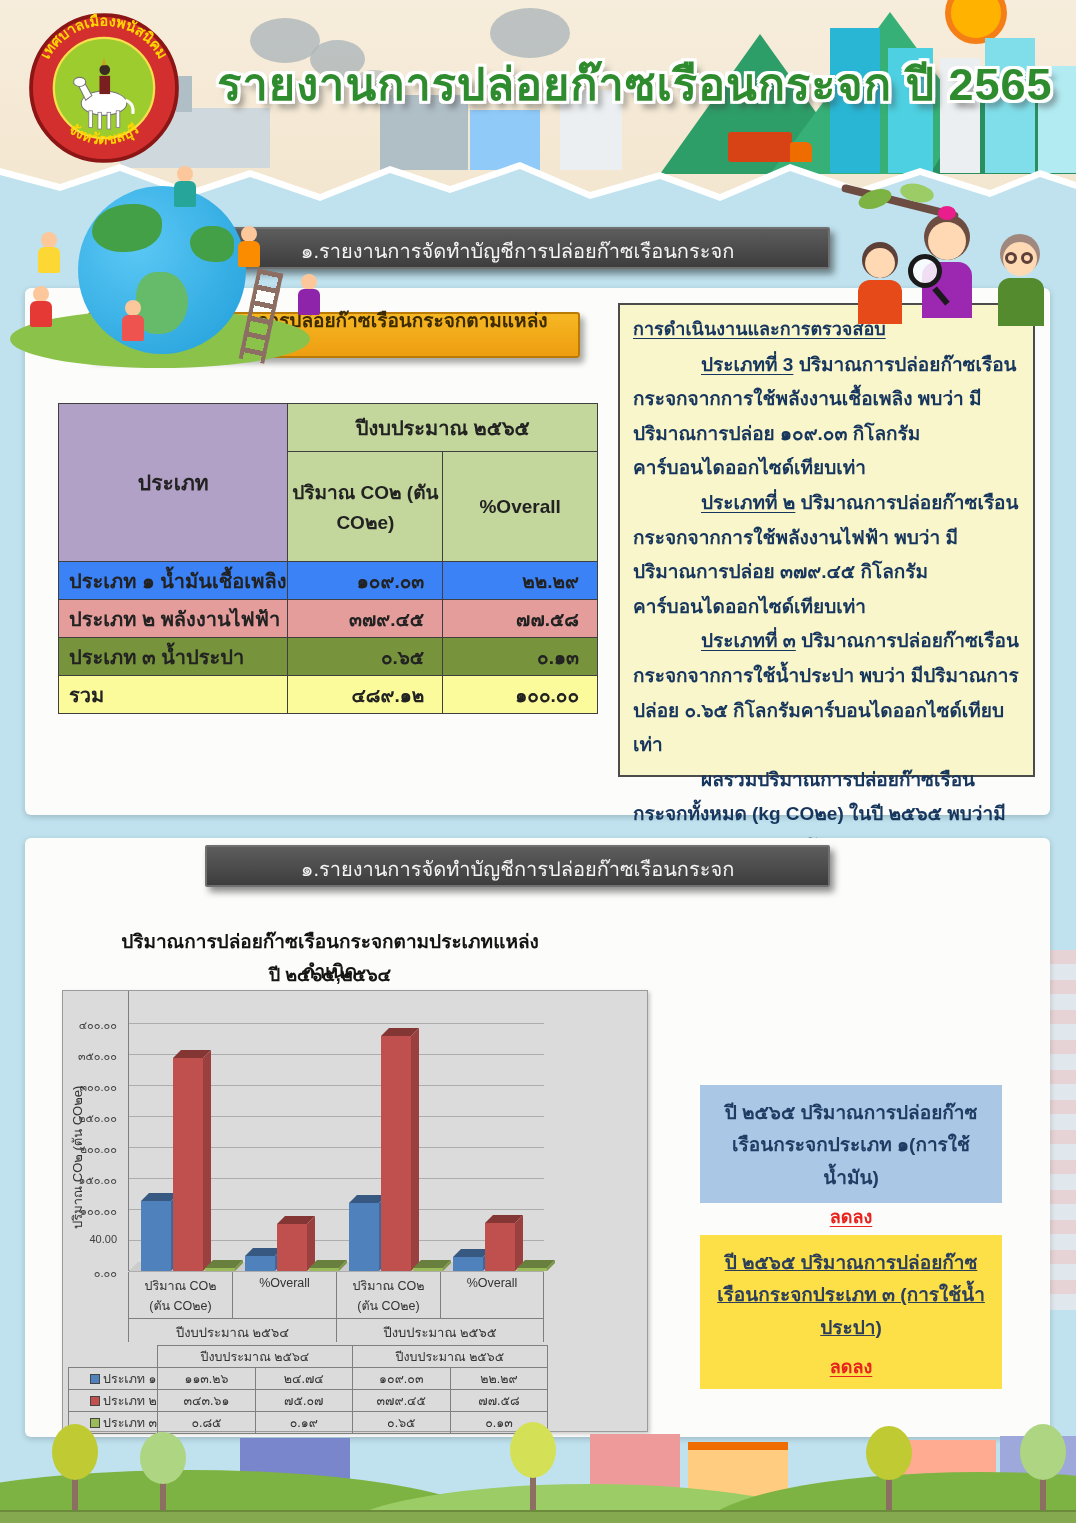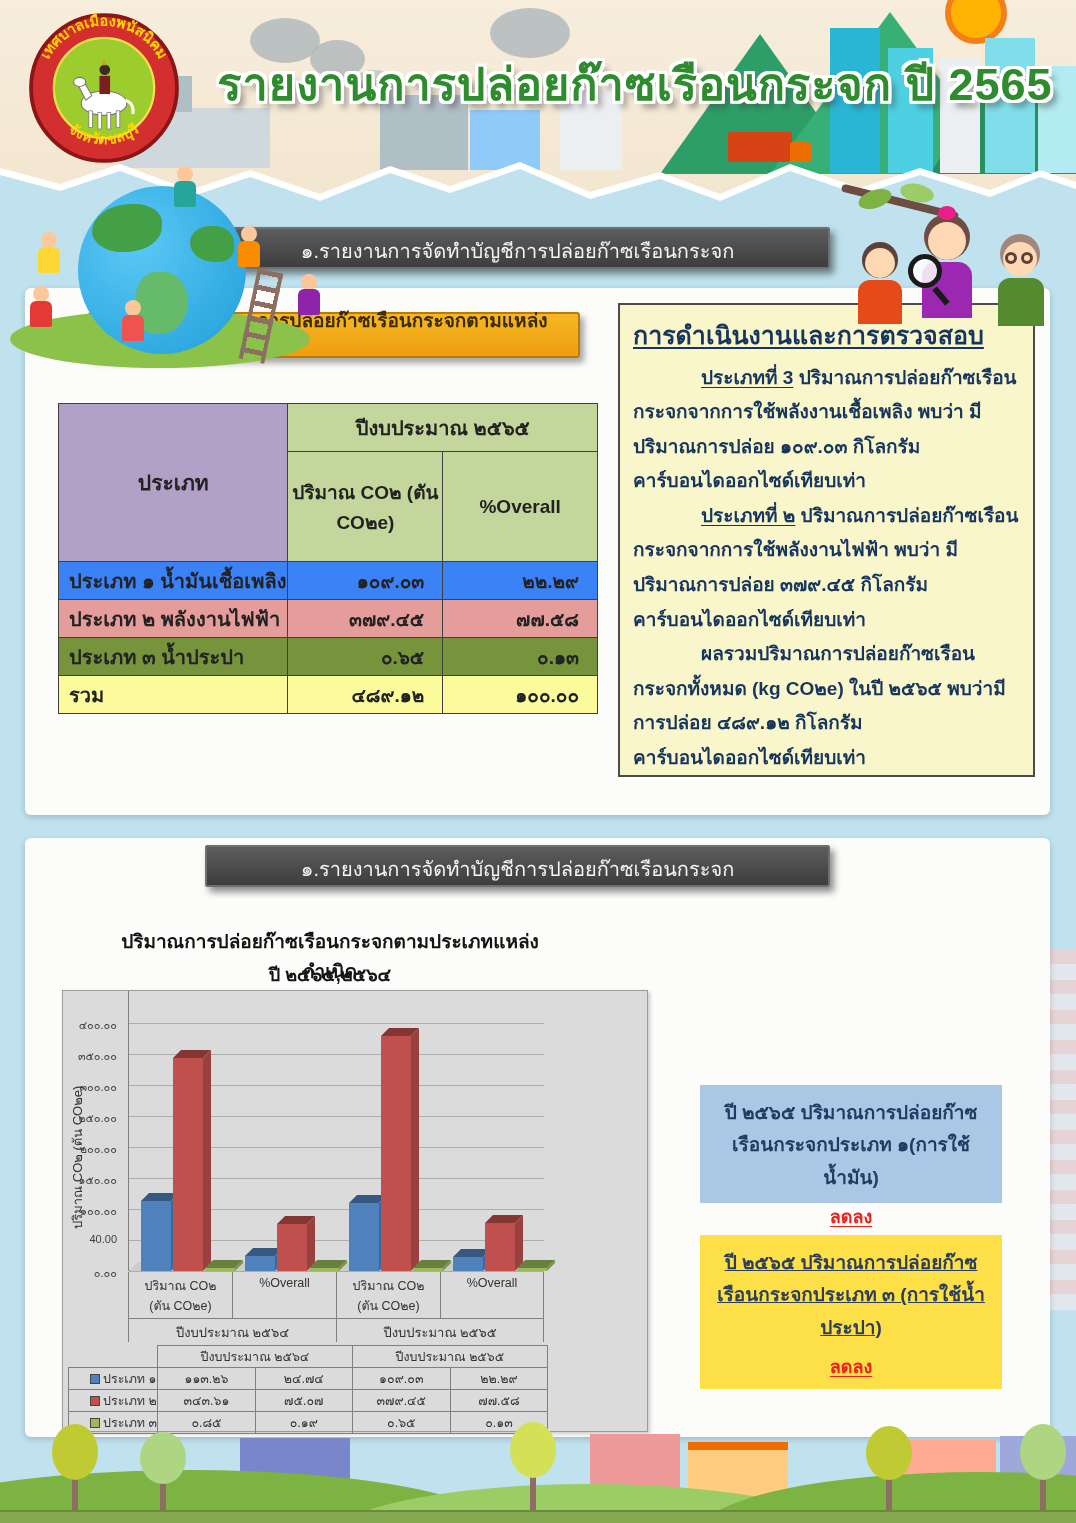--- a/index.html
+++ b/index.html
@@ -50,21 +50,21 @@
   .etable .val { text-align:right; padding-right:18px; font-size:19px; }
   .row-blue   td { background:#3b82f6; }
   .row-pink   td { background:#e59d9b; }
   .row-olive  td { background:#77933c; }
   .row-yellow td { background:#fbfb9b; }
 
   
   .notes { position:absolute; left:593px; top:15px; width:417px; height:474px;
       background:#faf6cb; border:2px solid #4c4c4c; padding:8px 13px 6px 13px;
       font-size:19px; font-weight:bold; color:#17365d; line-height:1.82; }
-  .notes h3 { font-size:25px; text-decoration:underline; text-underline-offset:3px; margin-bottom:2px; }
+  .notes h3 { font-size:18px; text-decoration:underline; text-underline-offset:3px; margin-bottom:2px; }
   .notes p { text-indent:68px; }
   .notes .lead { text-decoration:underline; text-underline-offset:3px; }
 
   
   .chart-title { position:absolute; left:70px; top:88px; width:470px; text-align:center;
                  font-size:19px; font-weight:bold; color:#141414; }
   .chart-subtitle { position:absolute; left:70px; top:122px; width:470px; text-align:center;
                  font-size:18px; font-weight:bold; color:#141414; }
   .compare-box { position:absolute; left:630px; top:87px; width:382px; padding:12px 10px;
       background:#f8c7ea; text-align:center; font-size:20px; font-weight:bold;
@@ -220,20 +220,21 @@
       <td class="val">๔๘๙.๑๒</td>
       <td class="val">๑๐๐.๐๐</td>
     </tr>
   </tbody>
     </table>
 
   <div class="notes">
     <h3>การดำเนินงานและการตรวจสอบ</h3>
     <p><span class="lead">ประเภทที่ 3</span><span> ปริมาณการปล่อยก๊าซเรือนกระจกจากการใช้พลังงานเชื้อเพลิง พบว่า มีปริมาณการปล่อย ๑๐๙.๐๓ กิโลกรัมคาร์บอนไดออกไซด์เทียบเท่า</span></p>
     <p><span class="lead">ประเภทที่ ๒</span><span> ปริมาณการปล่อยก๊าซเรือนกระจกจากการใช้พลังงานไฟฟ้า พบว่า มีปริมาณการปล่อย ๓๗๙.๔๕ กิโลกรัมคาร์บอนไดออกไซด์เทียบเท่า</span></p>
+    <p><span class="lead">ประเภทที่ ๓</span><span> ปริมาณการปล่อยก๊าซเรือนกระจกจากการใช้น้ำประปา พบว่า มีปริมาณการปล่อย ๐.๖๕ กิโลกรัมคาร์บอนไดออกไซด์เทียบเท่า</span></p>
     <p><span>ผลรวมปริมาณการปล่อยก๊าซเรือนกระจกทั้งหมด (kg CO๒e)  ในปี ๒๕๖๕ พบว่ามีการปล่อย ๔๘๙.๑๒ กิโลกรัมคาร์บอนไดออกไซด์เทียบเท่า</span></p>
   </div>
 </div>
 
 <div class="abs" style="left:0;top:178px;width:345px;height:195px;z-index:6;">
   <div class="abs" style="position:absolute;left:10px;top:132px;width:300px;height:58px;border-radius:50%;background:#8bc34a;"></div>
   <div class="abs" style="position:absolute;left:78px;top:8px;width:168px;height:168px;border-radius:50%;background:radial-gradient(circle at 35% 35%, #5bc8f5, #1f9ed9);overflow:hidden;">
     <div style="position:absolute;left:14px;top:18px;width:70px;height:48px;background:#43a047;border-radius:60% 40% 55% 45%;"></div>
     <div style="position:absolute;left:58px;top:86px;width:52px;height:62px;background:#66bb6a;border-radius:45% 55% 60% 40%;"></div>
     <div style="position:absolute;left:112px;top:40px;width:44px;height:36px;background:#43a047;border-radius:50% 50% 40% 60%;"></div>

